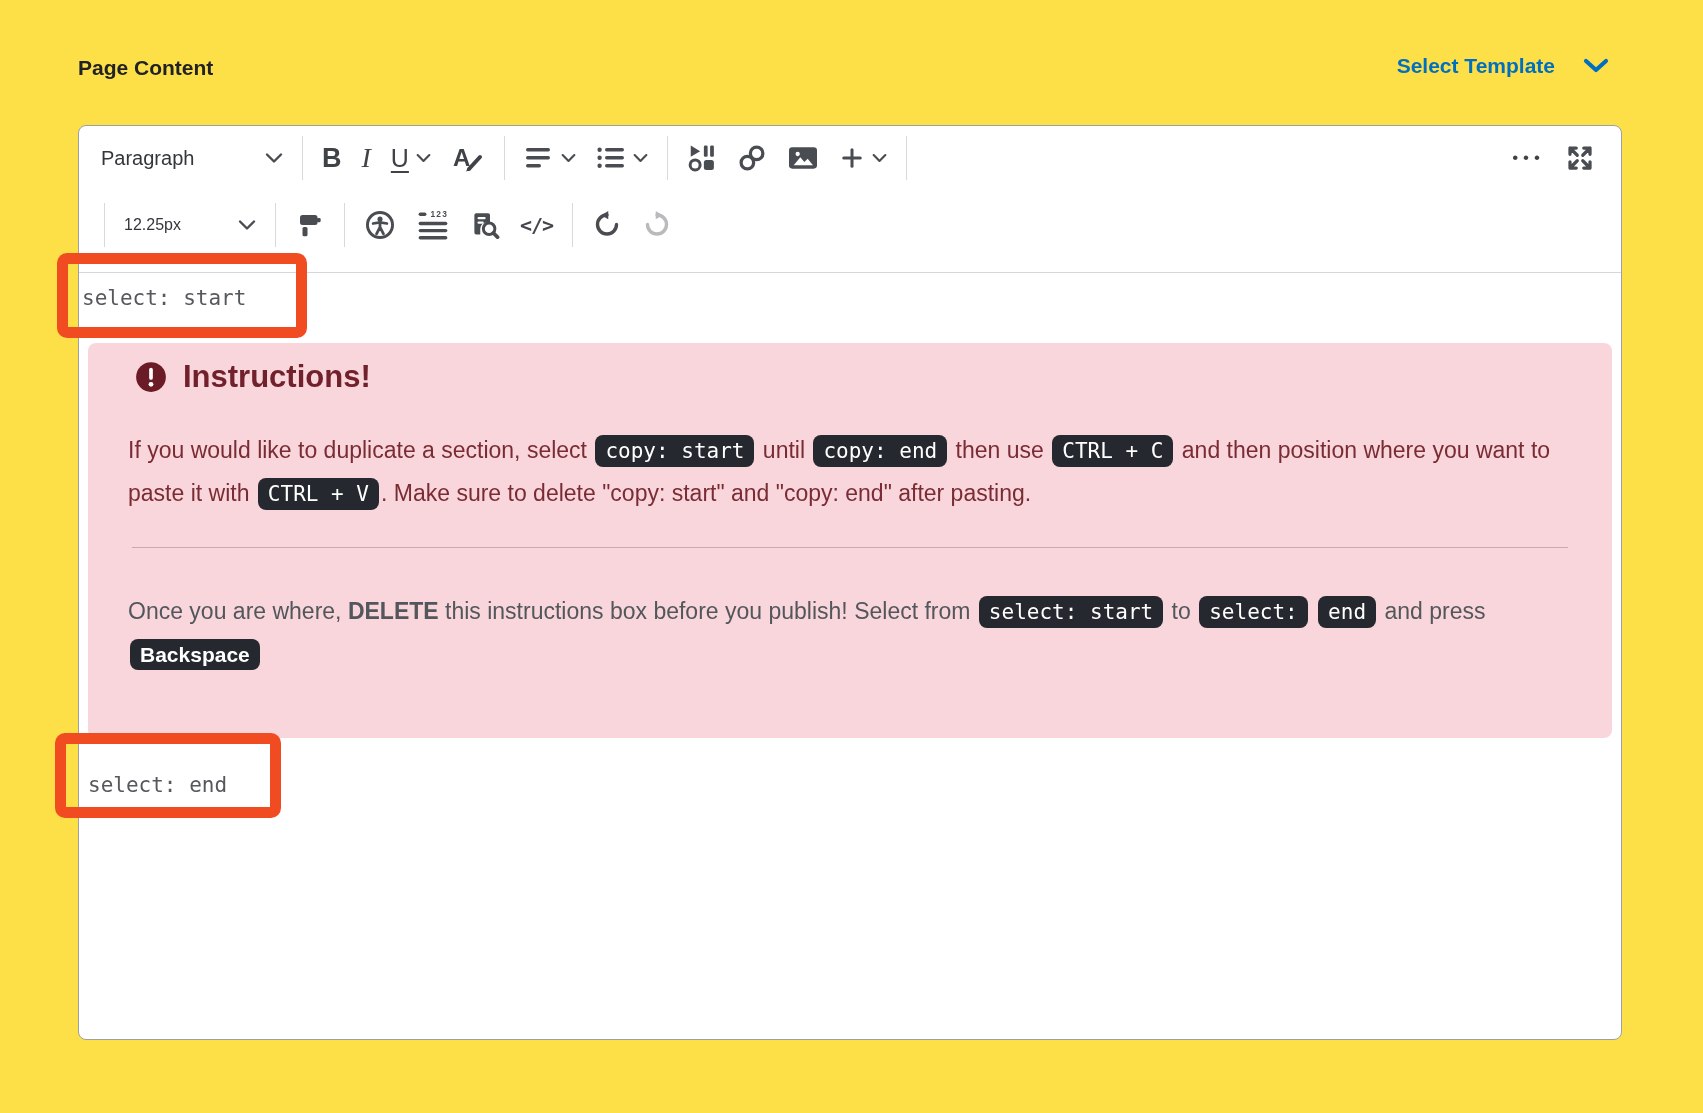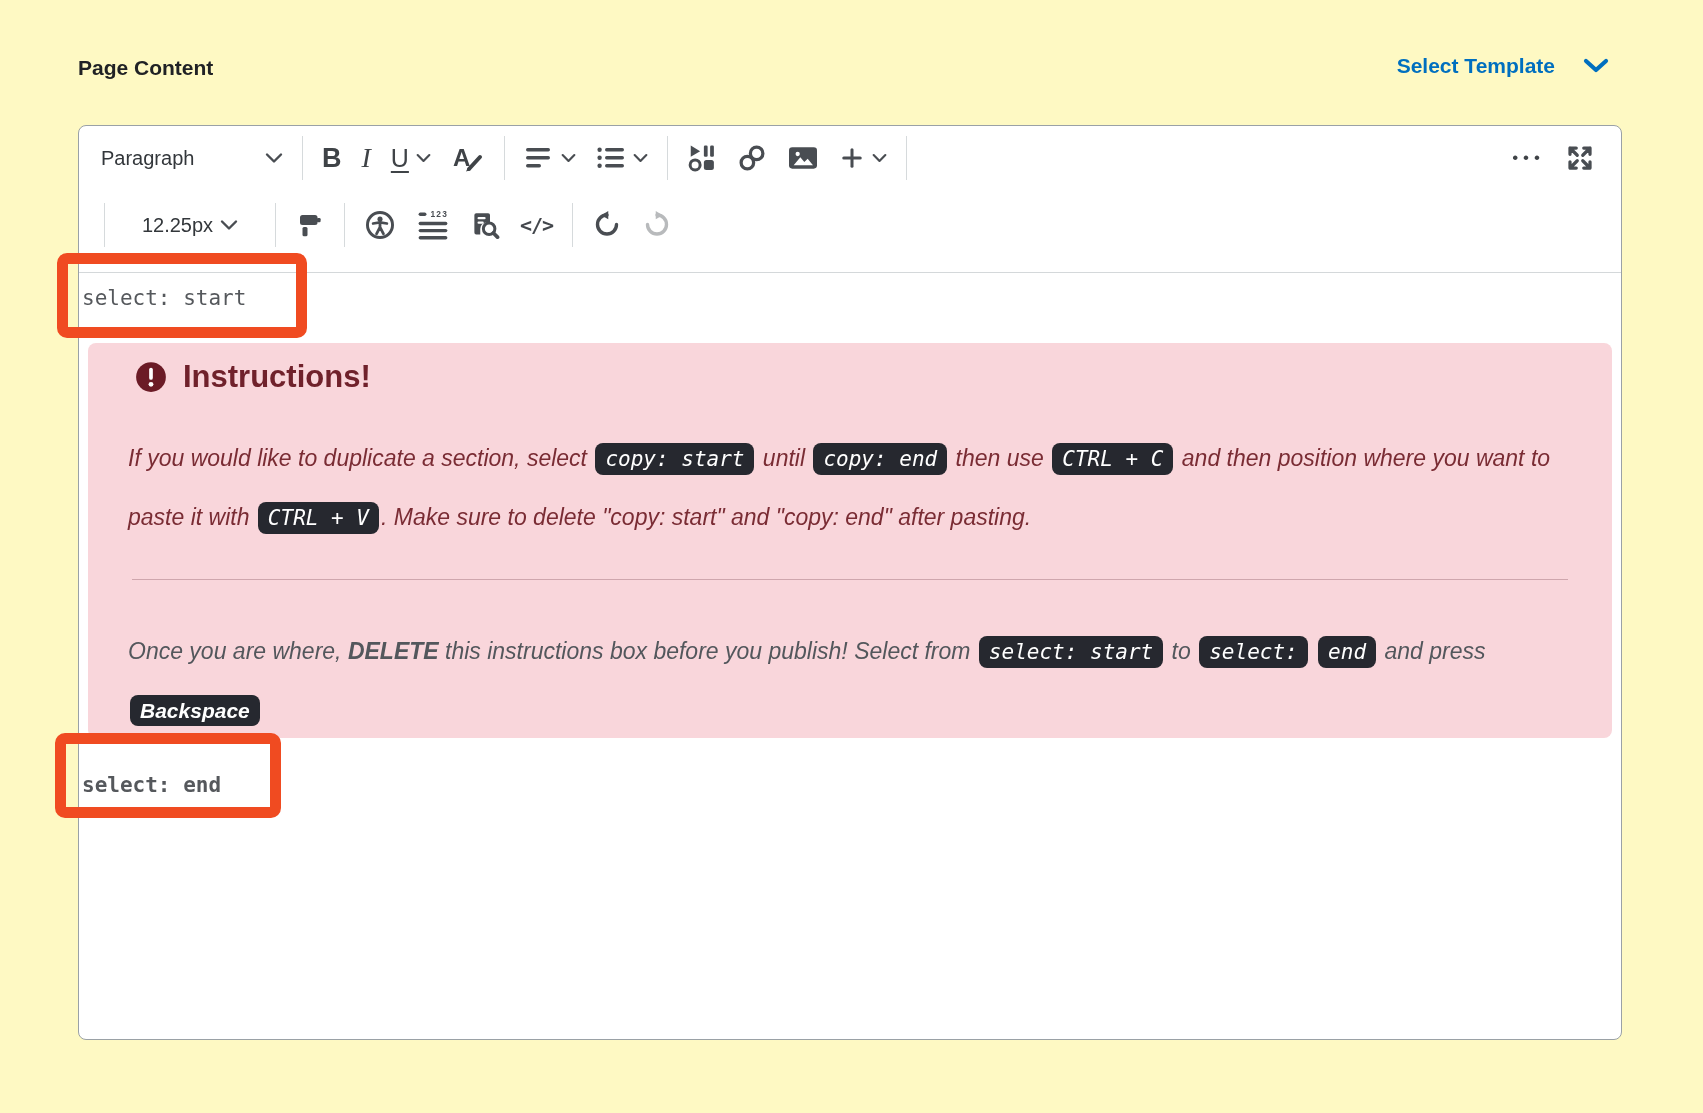--- a/index.html
+++ b/index.html
@@ -1,57 +1,57 @@
 <!DOCTYPE html>
 <html><head>
 <meta charset="utf-8">
 <style>
   html,body{margin:0;padding:0;background:#ffffff;}
-  .page{position:relative;width:1703px;height:1113px;background:#fef9c3;overflow:hidden;
+  .page{position:relative;width:1703px;height:1113px;background:#fde047;overflow:hidden;
         font-family:"Liberation Sans",sans-serif;color:#3c4043;}
 
   
   .hdr-title{position:absolute;left:78px;top:56px;font-size:21px;font-weight:bold;color:#202225;}
   .select-template{position:absolute;right:88px;top:53px;display:flex;align-items:center;gap:28px;
         color:#006fbf;font-weight:bold;font-size:21px;cursor:pointer;background:none;border:none;}
   .select-template svg{display:block;}
 
   
   .editor{position:absolute;left:78px;top:125px;width:1544px;height:915px;background:#fff;
         border:1px solid #9aa1a6;border-radius:8px;box-sizing:border-box;}
   .toolbar{position:absolute;left:0;right:0;top:0;height:147px;border-bottom:1px solid #d4d8da;box-sizing:border-box;}
   .tb-row{display:flex;align-items:center;height:64px;padding:0 16px;}
   .tb-row.row2{height:70px;}
   .tbtn{display:flex;align-items:center;justify-content:center;gap:7px;background:none;border:none;
         padding:6px 10px;color:#494d52;cursor:pointer;font-family:"Liberation Sans",sans-serif;}
   .sep{width:1px;height:44px;background:#d6dadc;margin:0 9px;flex:none;}
   .dd{justify-content:space-between;}
   .dd-paragraph{width:198px;padding-left:6px;font-size:20px;color:#33373b;}
   .dd-font{width:222px;padding-left:4px;font-size:20px;color:#33373b;}
-  .dd-size{width:152px;padding-left:10px;font-size:20px;color:#33373b;justify-content:center;}
+  .dd-size{width:152px;padding-left:10px;font-size:16px;color:#33373b;}
   .glyph-b{font-weight:bold;font-size:27px;color:#3f4347;}
   .glyph-i{font-family:"Liberation Serif",serif;font-style:italic;font-size:28px;color:#3f4347;}
   .glyph-u{font-size:25px;text-decoration:underline;text-underline-offset:4px;color:#3f4347;}
   .glyph-code{font-family:"DejaVu Sans Mono",monospace;font-weight:bold;font-size:20px;color:#43474c;letter-spacing:-1px;}
   .glyph-more{font-size:17px;letter-spacing:5px;color:#3f4347;}
   .spacer{flex:1;}
 
   
   .content{position:absolute;left:0;right:0;top:147px;bottom:0;}
   .sel-text{position:absolute;font-family:"DejaVu Sans Mono",monospace;font-size:21px;color:#55585c;white-space:pre;}
   .sel-start{left:3px;top:13px;}
-  .sel-end{left:3px;top:500px;font-weight:bold;}
+  .sel-end{left:9px;top:500px;}
 
   
   .pink{position:absolute;left:9px;top:70px;width:1524px;height:395px;background:#f9d6db;border-radius:8px;
         box-sizing:border-box;padding:0 40px;}
   .inst-head{display:flex;align-items:center;gap:15px;margin:16px 0 0 6px;
         color:#70212b;font-size:31px;font-weight:bold;}
   .inst-head svg{flex:none;display:block;}
-  .rich{font-size:23px;line-height:58px;margin:0;font-style:italic;}
+  .rich{font-size:23px;line-height:42px;margin:0;}
   .p1{margin-top:34px;color:#7a2c34;}
   .p2{margin-top:42px;color:#53575c;}
   .seg-bold{font-weight:bold;}
   .chip{background:#26282f;color:#ffffff;font-family:"DejaVu Sans Mono",monospace;font-size:21px;
         padding:4px 10px;border-radius:8px;white-space:nowrap;margin:0 2px;}
   .chip-sans{font-family:"Liberation Sans",sans-serif;font-weight:bold;font-size:21px;margin-top:48px;}
   .divider{height:1px;background:#cfa6ad;margin:32px 4px 0 4px;}
 
   
   .rect{position:absolute;border:11px solid #f04b21;border-radius:10px;box-sizing:border-box;z-index:10;}

